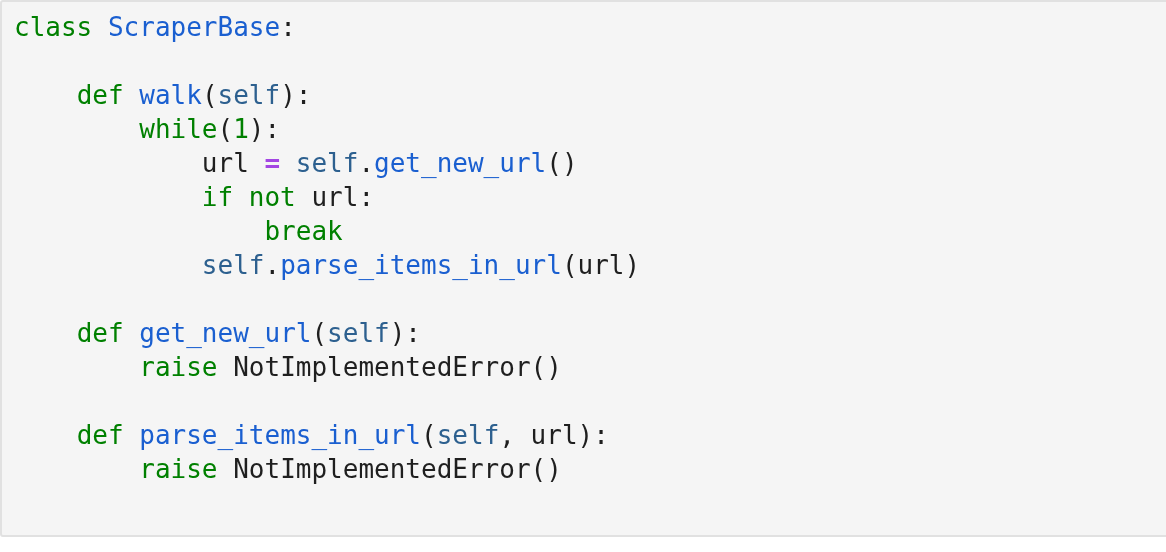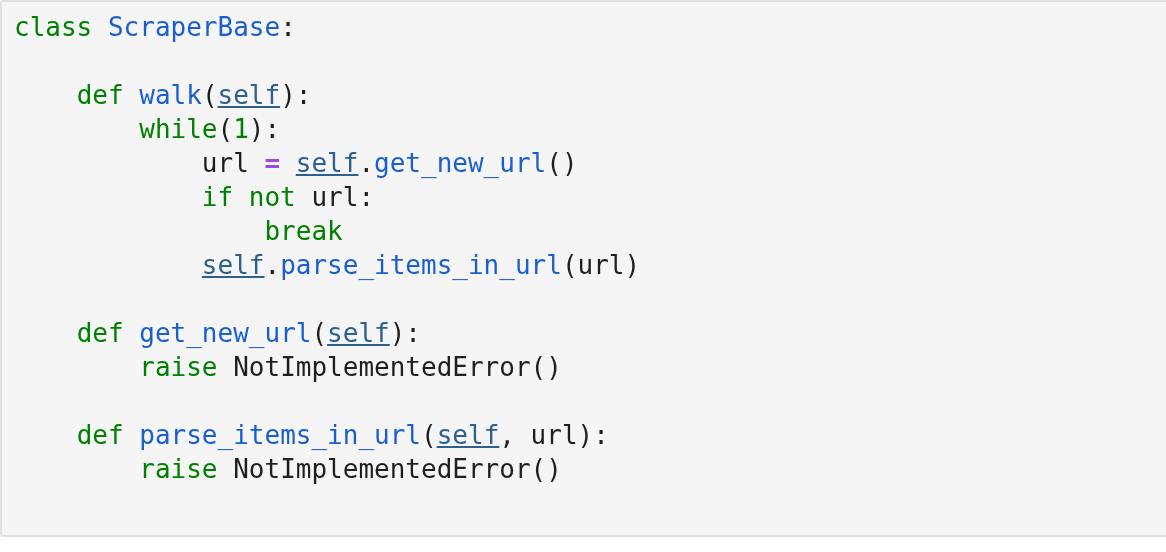--- a/index.html
+++ b/index.html
@@ -28,21 +28,21 @@
     margin: 0;
     font-family: "DejaVu Sans Mono", "Liberation Mono", monospace;
     font-size: 26px;
     line-height: 34px;
     white-space: pre;
     color: var(--c-plain, #1f1f1f);
   }
   .line { height: 34px; white-space: pre; }
   .tok-kw  { color: var(--c-keyword, #008000); font-weight: normal; }
   .tok-nm  { color: var(--c-name, #1a5fd0); }
-  .tok-slf { color: var(--c-self, #2d608f); text-decoration: underline; }
+  .tok-slf { color: var(--c-self, #2d608f); }
   .tok-op  { color: var(--c-operator, #a346e3); font-weight: bold; }
   .tok-num { color: var(--c-number, #008000); }
   .tok-pl  { color: var(--c-plain, #1f1f1f); }
 </style>
 </head>
 <body>
 
 <div class="code-block">
   <pre class="code"><div class="line"><span class="tok-kw">class</span><span class="tok-pl"> </span><span class="tok-nm">ScraperBase</span><span class="tok-pl">:</span></div><div class="line">&nbsp;</div><div class="line"><span class="tok-pl">    </span><span class="tok-kw">def</span><span class="tok-pl"> </span><span class="tok-nm">walk</span><span class="tok-pl">(</span><span class="tok-slf">self</span><span class="tok-pl">):</span></div><div class="line"><span class="tok-pl">        </span><span class="tok-kw">while</span><span class="tok-pl">(</span><span class="tok-num">1</span><span class="tok-pl">):</span></div><div class="line"><span class="tok-pl">            url </span><span class="tok-op">=</span><span class="tok-pl"> </span><span class="tok-slf">self</span><span class="tok-pl">.</span><span class="tok-nm">get_new_url</span><span class="tok-pl">()</span></div><div class="line"><span class="tok-pl">            </span><span class="tok-kw">if</span><span class="tok-pl"> </span><span class="tok-kw">not</span><span class="tok-pl"> url:</span></div><div class="line"><span class="tok-pl">                </span><span class="tok-kw">break</span></div><div class="line"><span class="tok-pl">            </span><span class="tok-slf">self</span><span class="tok-pl">.</span><span class="tok-nm">parse_items_in_url</span><span class="tok-pl">(url)</span></div><div class="line">&nbsp;</div><div class="line"><span class="tok-pl">    </span><span class="tok-kw">def</span><span class="tok-pl"> </span><span class="tok-nm">get_new_url</span><span class="tok-pl">(</span><span class="tok-slf">self</span><span class="tok-pl">):</span></div><div class="line"><span class="tok-pl">        </span><span class="tok-kw">raise</span><span class="tok-pl"> NotImplementedError()</span></div><div class="line">&nbsp;</div><div class="line"><span class="tok-pl">    </span><span class="tok-kw">def</span><span class="tok-pl"> </span><span class="tok-nm">parse_items_in_url</span><span class="tok-pl">(</span><span class="tok-slf">self</span><span class="tok-pl">, url):</span></div><div class="line"><span class="tok-pl">        </span><span class="tok-kw">raise</span><span class="tok-pl"> NotImplementedError()</span></div></pre>
 </div>

